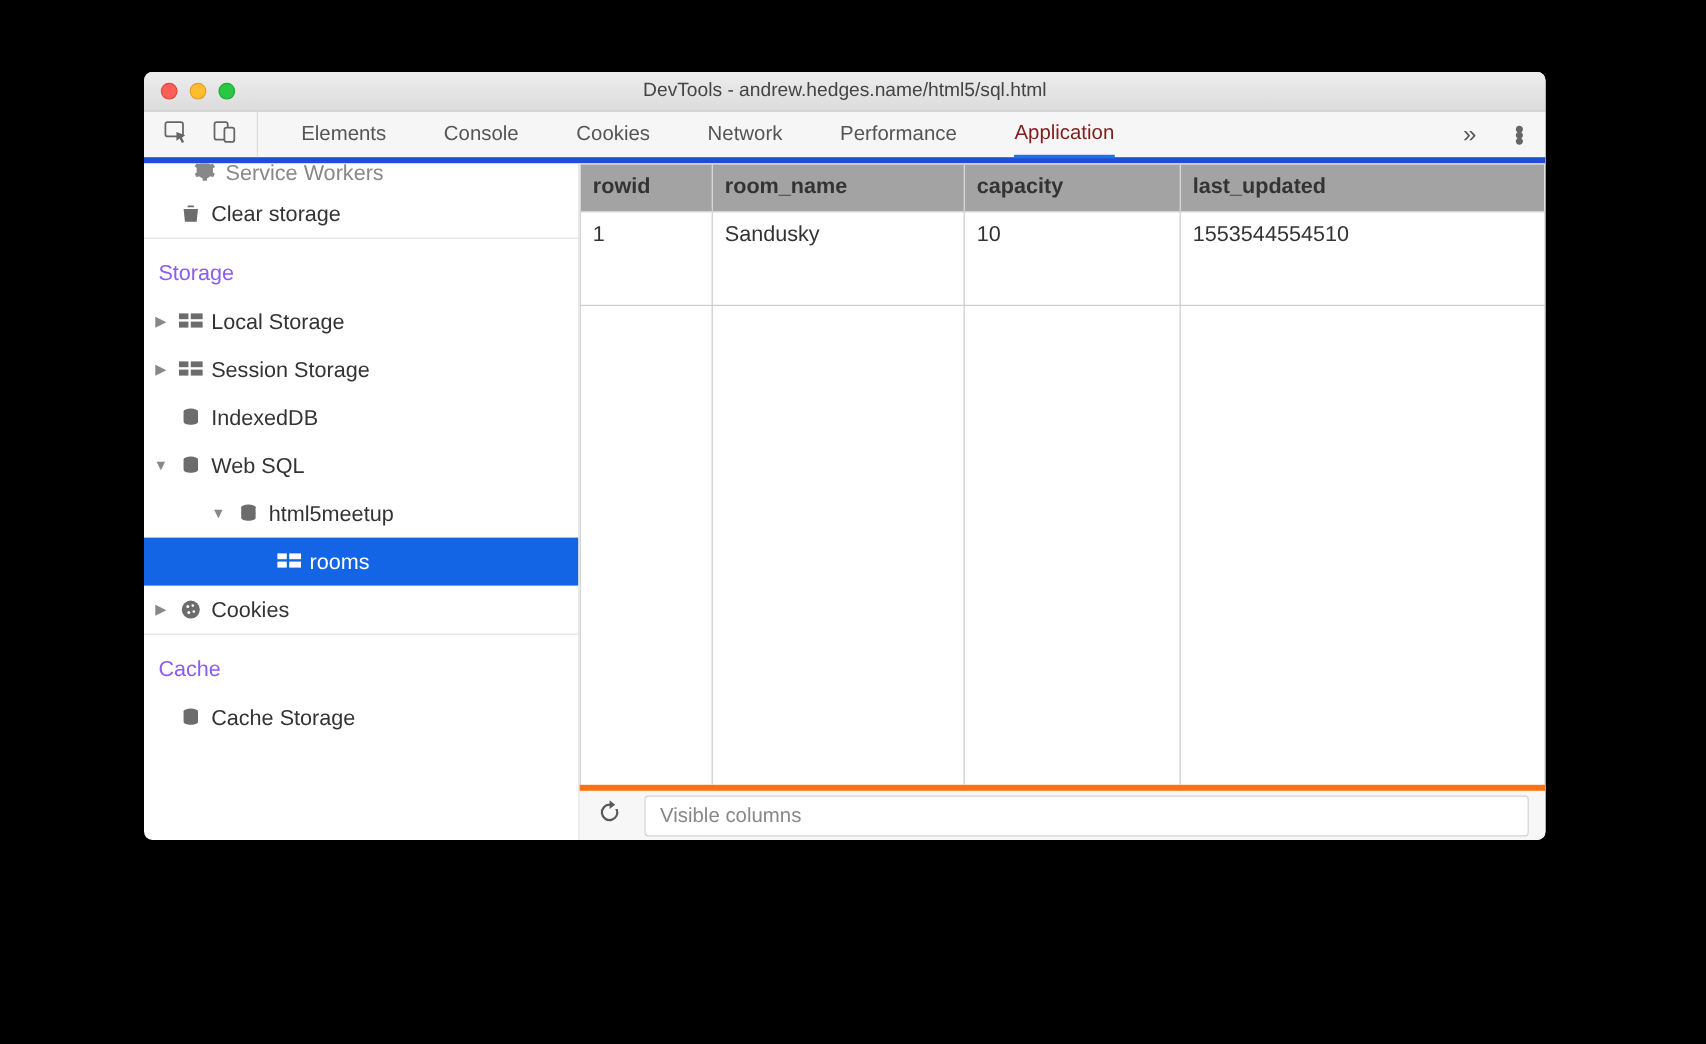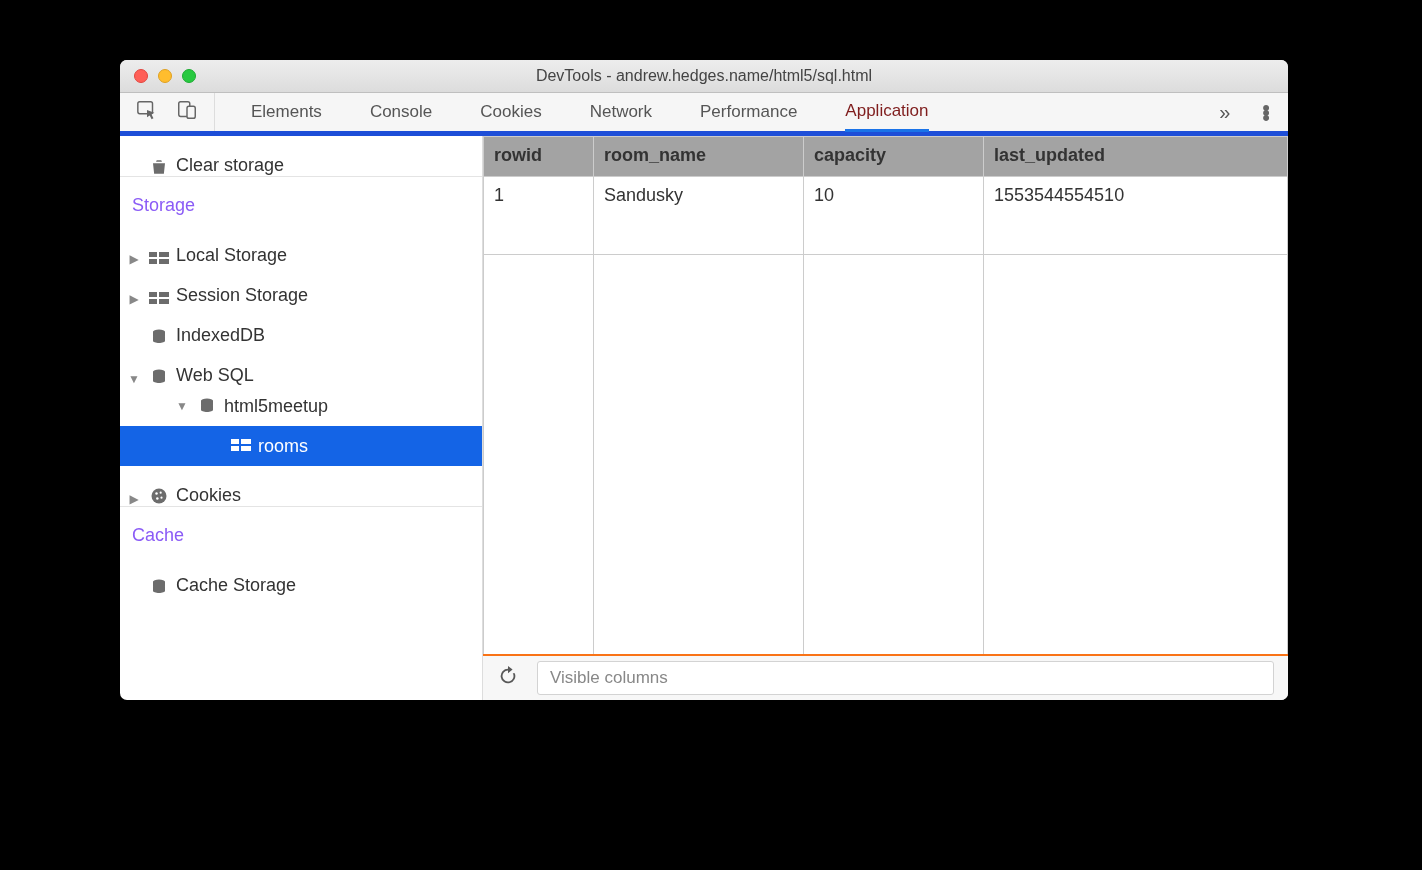--- a/index.html
+++ b/index.html
@@ -86,21 +86,21 @@
     height:40px;
     padding-left:6px;
     gap:6px;
     cursor:pointer;
   }
   .tree-row .arrow{width:16px;text-align:center;color:#888;font-size:12px;}
   .tree-row .ticon{width:22px;display:flex;align-items:center;justify-content:center;}
   .tree-row .ticon svg{fill:#6c6c6c;}
   .tree-row.selected{background:#1464e6;color:#fff;}
   .tree-row.selected .ticon svg{fill:#fff;}
-  .indent1{align-items:flex-end;}
+  .indent1{}
   .indent2{padding-left:54px;}
   .indent4{padding-left:110px;}
   .partial-row{
      display:flex;align-items:center;height:28px;padding-left:40px;gap:8px;color:#666;margin-top:-6px;
   }
   .partial-row svg{fill:#888;}
 
   
   .main {
     flex:1;
@@ -134,21 +134,21 @@
     height:40px;
   }
   table.dg tr.fill td{border-left:1px solid #ccc;border-right:1px solid #ccc;border-bottom:none;}
   table.dg col.c0{width:110px;}
   table.dg col.c1{width:210px;}
   table.dg col.c2{width:180px;}
   table.dg col.c3{width:auto;}
 
   .bottombar{
     height:46px;
-    border-top:2px solid #f97316;
+    border-top:5px solid #f97316;
     background:#f7f7f7;
     display:flex;
     align-items:center;
     padding:0 14px;
     gap:18px;
   }
   .refresh svg{width:22px;height:22px;fill:#585858;}
   .vis-input{
     flex:1;
     height:34px;
@@ -208,20 +208,28 @@
         <span>•</span>
         <span>•</span>
       </div>
   </div>
 
   <div class="bodyarea">
 
     <div class="sidebar">
       <div class="side-scroll">
 
+        <div class="partial-row">
+          <span class="ticon">
+            <svg viewBox="0 0 24 24" width="20" height="20">
+                <path d="M12 8a4 4 0 1 0 0 8 4 4 0 0 0 0-8zm9 4a8.9 8.9 0 0 0-.2-1.9l2.1-1.6-2-3.4-2.5 1a9 9 0 0 0-3.2-1.9L14.8 1h-4l-.4 2.6A9 9 0 0 0 7.2 5.5l-2.5-1-2 3.4L4.8 9.5A8.9 8.9 0 0 0 4.6 12c0 .6.1 1.3.2 1.9l-2.1 1.6 2 3.4 2.5-1a9 9 0 0 0 3.2 1.9l.4 2.6h4l.4-2.6a9 9 0 0 0 3.2-1.9l2.5 1 2-3.4-2.1-1.6c.1-.6.2-1.3.2-1.9z"></path>
+              </svg>
+          </span>
+          <span style="text-decoration:line-through;text-decoration-color:transparent;color:#888;">Service Workers</span>
+        </div>
         <div class="tree-row indent1">
           <span class="arrow"></span>
           <span class="ticon">
             <svg viewBox="0 0 24 24" width="18" height="18">
                 <path d="M4 7h16l-1.5 14h-13zM9 3h6l1 2H8z"></path>
               </svg>
           </span>
           <span>Clear storage</span>
         </div>
 

